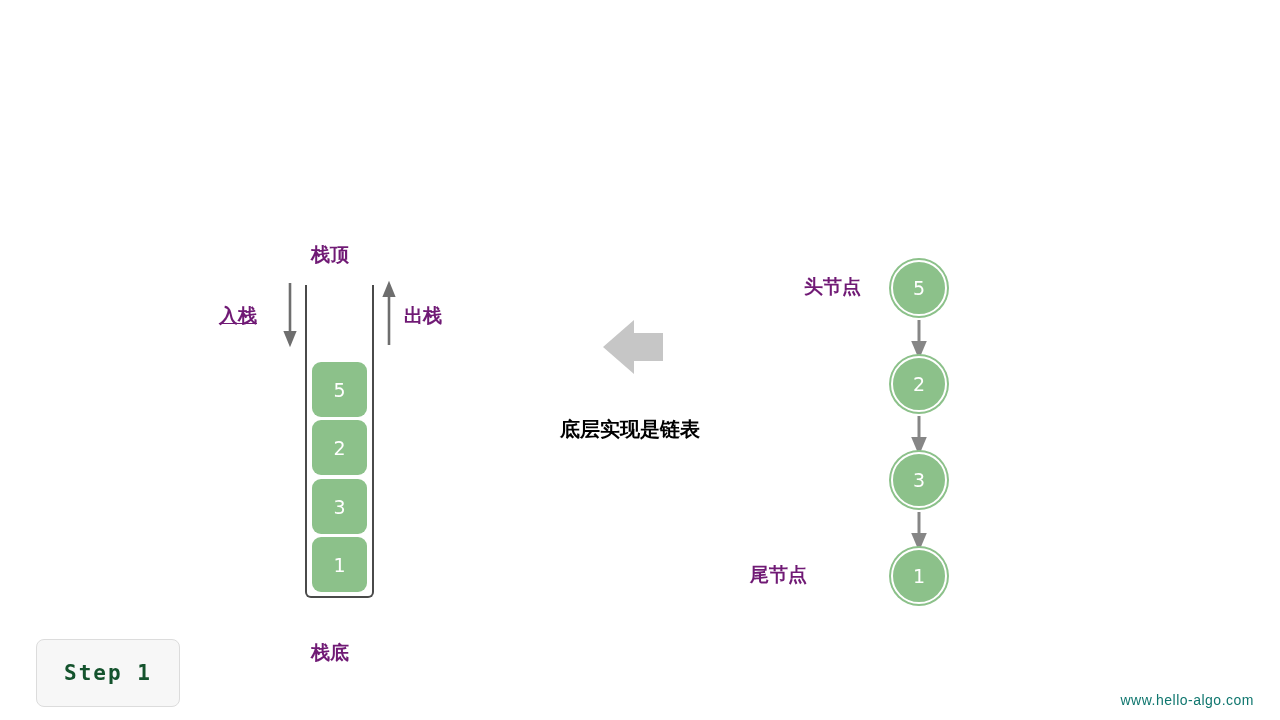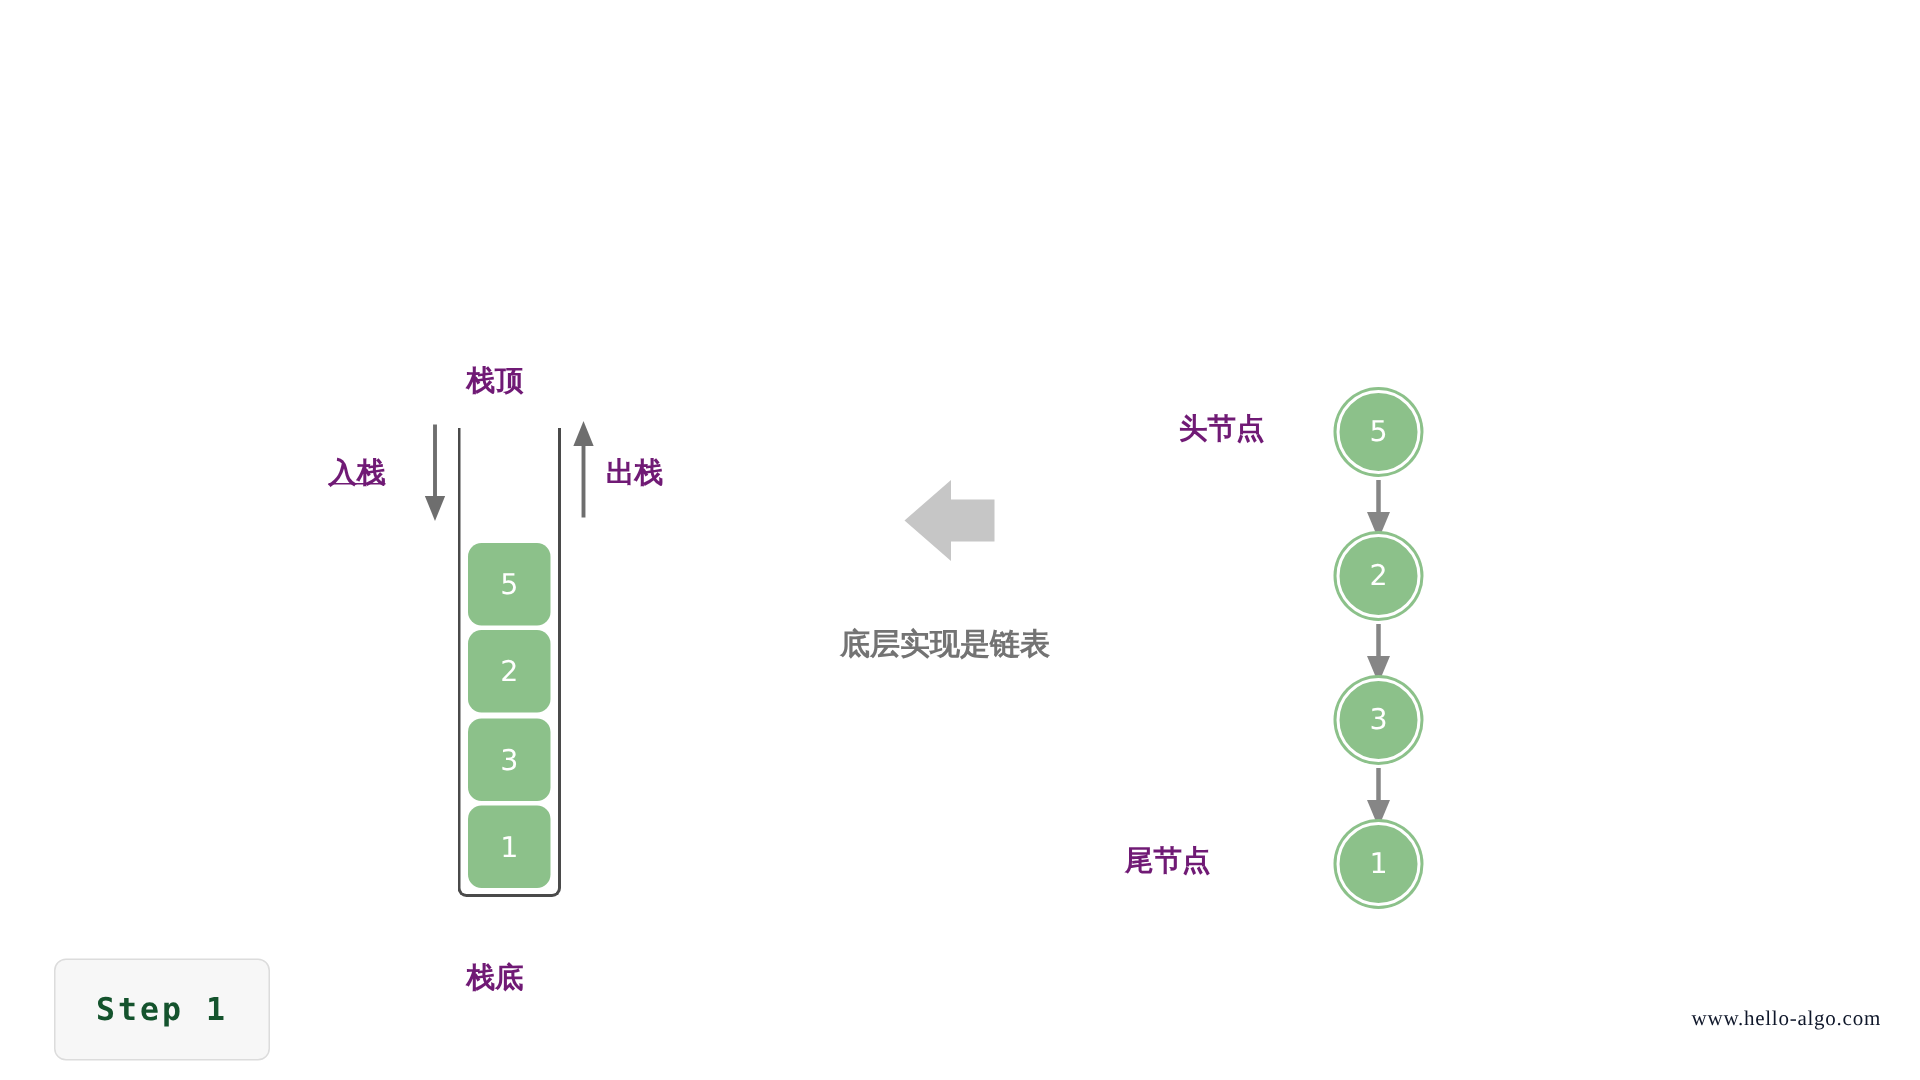--- a/index.html
+++ b/index.html
@@ -27,21 +27,21 @@
     font-size: 19px;
     color: #701a75;
     white-space: nowrap;
     line-height: 1;
   }
 
   #label-stack-top   { left: 311px; top: 245px; }
   #label-stack-bottom{ left: 311px; top: 643px; }
   #label-push        { left: 219px; top: 306px; text-decoration: underline; }
   #label-pop         { left: 404px; top: 306px; }
-  #label-head-node   { left: 786px; top: 277px; }
+  #label-head-node   { left: 804px; top: 277px; }
   #label-tail-node   { left: 750px; top: 565px; }
 
   
   #stack-container {
     position: absolute;
     left: 305px;
     top: 285px;
     width: 69px;
     height: 313px;
     border-left: 2px solid #4a4a4a;
@@ -98,21 +98,21 @@
   
   #center-note {
     position: absolute;
     left: 480px;
     top: 414px;
     width: 300px;
     text-align: center;
     font-family: "DejaVu Sans", "Liberation Sans", sans-serif;
     font-weight: bold;
     font-size: 20px;
-    color: #737373;
+    color: #000000;
     line-height: 31px;
   }
 
   
   #step-badge {
     position: absolute;
     left: 36px;
     top: 639px;
     width: 144px;
     height: 68px;
@@ -127,24 +127,24 @@
     font-size: 21px;
     letter-spacing: 2px;
     color: #14532d;
     box-sizing: border-box;
   }
 
   
   #watermark {
     position: absolute;
     right: 26px;
-    bottom: 32px;
-    font-family: Liberation Serif, serif;
+    bottom: 12px;
+    font-family: Liberation Sans, sans-serif;
     font-size: 14px;
-    color: #0f172a;
+    color: #0f766e;
     letter-spacing: 0.5px;
   }
 </style>
 </head>
 <body>
 
 <svg class="layer" width="1280" height="720" viewBox="0 0 1280 720">
   <defs>
     <marker id="arrow-head-gray" markerWidth="7" markerHeight="7" refX="3.2" refY="3.2" orient="auto" markerUnits="strokeWidth">
       <path d="M0,0.6 L6.4,3.2 L0,5.8 z" fill="#6e6e6e"></path>

